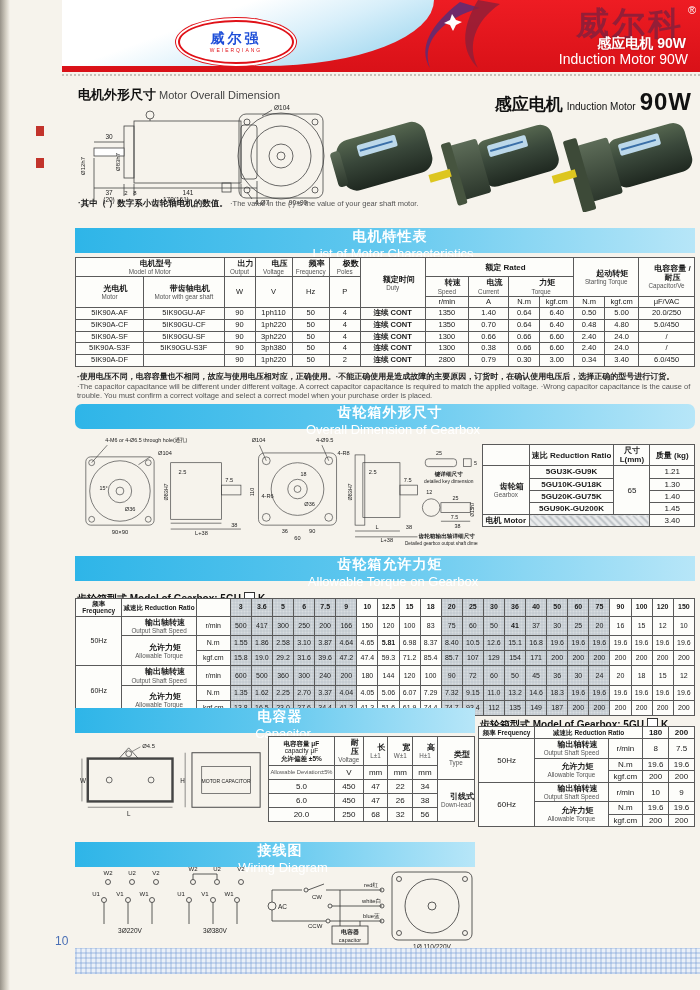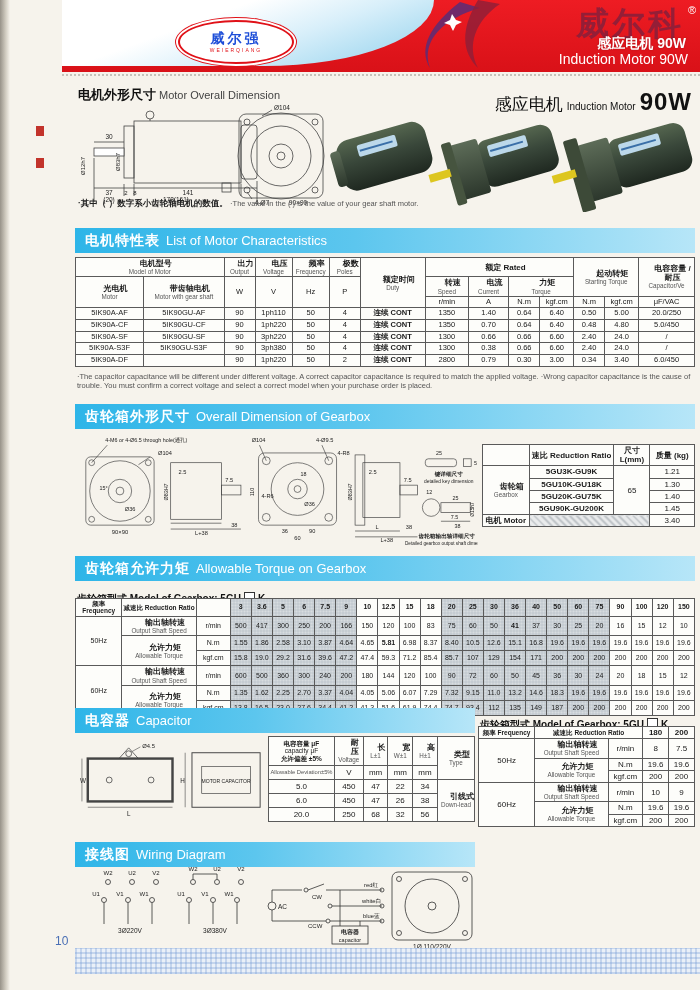--- a/index.html
+++ b/index.html
@@ -15,24 +15,24 @@
   .wm{position:absolute;right:16px;top:2px;color:#8c1f3a;font-size:33px;font-weight:bold;letter-spacing:3px;opacity:.9;}
   .wm-reg{position:absolute;right:4px;top:4px;color:#fff;font-size:11px;}
   .swoosh{position:absolute;right:180px;top:0;}
   .prod-cn{position:absolute;right:14px;top:35px;color:#fff;font-size:14px;font-weight:bold;text-shadow:0 0 2px rgba(0,0,0,.25);}
   .prod-en{position:absolute;right:12px;top:51px;color:#fff;font-size:14px;}
   .perf{position:absolute;left:62px;top:74px;width:638px;border-top:2px dotted #c6c2ba;}
   
   .sec-title{position:absolute;font-size:13px;font-weight:bold;color:#111;}
   .sec-title .en{font-weight:normal;font-size:11px;color:#444;margin-left:3px;}
   .big-title{position:absolute;right:8px;top:88px;color:#111;white-space:nowrap;}
-  .big-title .cn{font-size:17px;font-weight:normal;}
+  .big-title .cn{font-size:17px;font-weight:bold;}
   .big-title .en{font-size:10px;margin-left:4px;}
   .big-title .pw{font-size:24px;font-weight:900;margin-left:4px;letter-spacing:1px;}
-  .banner{position:absolute;height:25px;background:linear-gradient(90deg,#2eb5e8 0%,#5cc6ee 45%,#b7e6f8 100%);color:#fff;display:flex;align-items:center;padding-left:10px;box-sizing:border-box;}
+  .banner{position:absolute;height:25px;background:linear-gradient(90deg,#2eb5e8 0%,#5cc6ee 45%,#b7e6f8 100%);color:#fff;display:flex;align-items:center;padding-left:10px;box-sizing:border-box;flex-direction:column;}
   .banner .bcn{font-size:14px;font-weight:bold;letter-spacing:1px;}
   .banner .ben{font-size:13px;margin-left:6px;}
   .note{position:absolute;font-size:8.5px;color:#222;}
   .note .en{color:#555;font-size:7.5px;font-weight:normal;}
   
   table.tbl{border-collapse:collapse;table-layout:fixed;width:100%;background:#fdfdfa;font-size:8px;}
   table.tbl td{border:1px solid #5a5a5a;text-align:center;vertical-align:middle;padding:1px 0;line-height:1.15;overflow:hidden;}
   table.tbl .cn{font-weight:bold;font-size:8px;padding-left:12px;}
   table.tbl .en{font-size:6.3px;color:#555;}
   table.tbl .ln{font-size:6.5px;}
@@ -347,24 +347,25 @@
           <td>0.30</td>
           <td>3.00</td>
           <td>0.34</td>
           <td>3.40</td>
           <td>6.0/450</td>
         </tr>
       </tbody>
   </table>
 </div>
 <div class="note" style="left:77px;top:372px;width:618px;line-height:1.25;">
+  <div style="font-weight:bold;font-size:8px;">·使用电压不同，电容容量也不相同，故应与使用电压相对应，正确使用。·不能正确使用是造成故障的主要原因，订货时，在确认使用电压后，选择正确的型号进行订货。</div>
   <div class="en">·The capacitor capacitance will be different under different voltage. A correct capacitor capacitance is required to match the applied voltage. ·Wrong capacitor capacitance is the cause of trouble. You must confirm a correct voltage and select a correct model when your purchase order is placed.</div>
 </div>
 
-<div class="banner" style="left:75px;top:404px;width:620px;">
+<div class="banner" style="left:75px;top:404px;width:620px;border-radius:7px;">
   <span class="bcn">齿轮箱外形尺寸</span>
   <span class="ben">Overall Dimension of Gearbox</span>
 </div>
 
 <svg class="drw" style="left:78px;top:432px;" width="400" height="118" viewBox="0 0 410 118">
   <g stroke="#444" stroke-width="0.7" fill="none">
 
     <rect x="8" y="24" width="70" height="70" rx="5"></rect>
     <circle cx="43" cy="59" r="31"></circle>
       <circle cx="43" cy="59" r="12"></circle>

